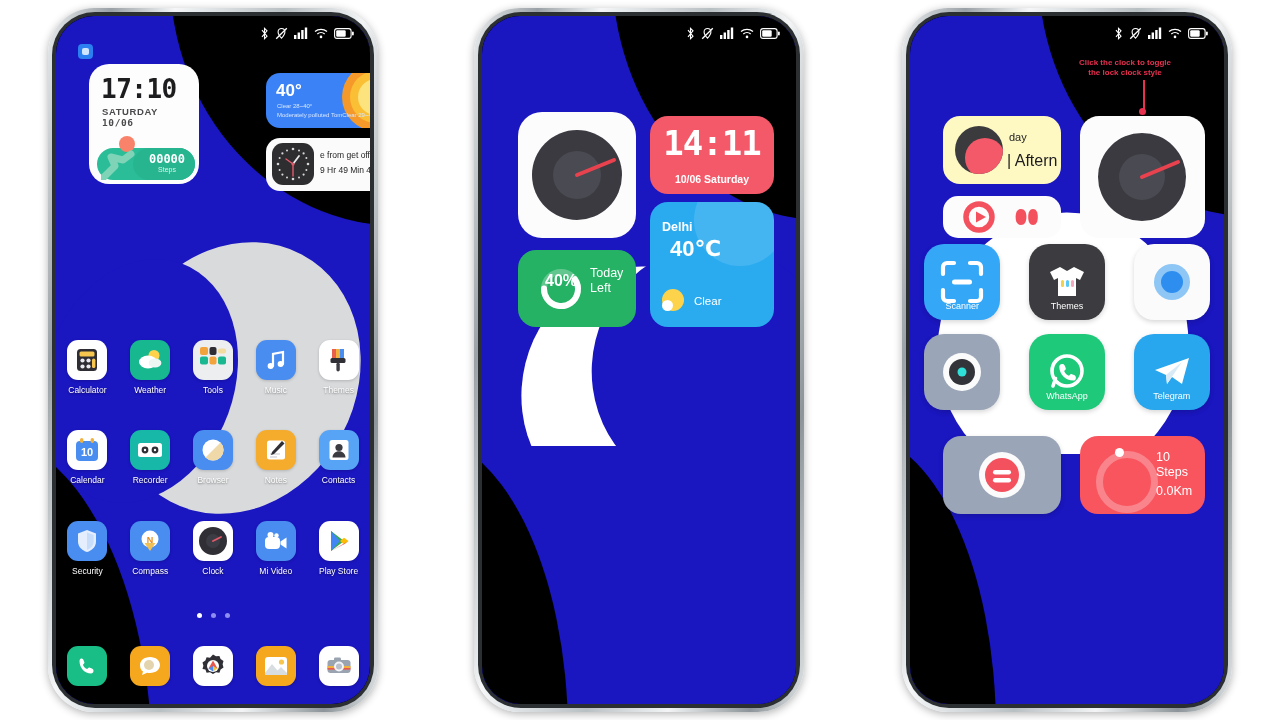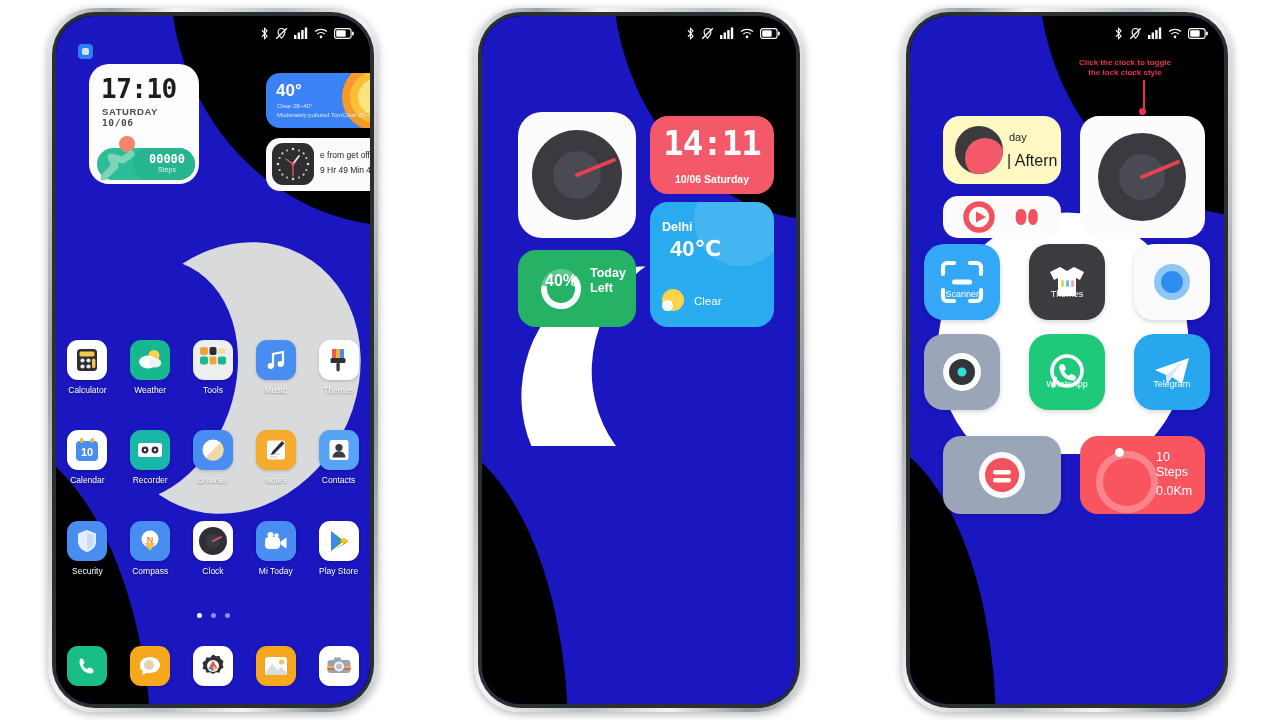--- a/index.html
+++ b/index.html
@@ -154,21 +154,21 @@
   .w2-clockface{left:36px;top:96px;width:118px;height:126px;background:#fcfcfc;border-radius:24px;}
   .w2-digital{left:168px;top:100px;width:124px;height:78px;background:#f4596a;border-radius:18px;}
   .w2-digital .d-time{
     position:absolute;left:0;right:0;top:7px;text-align:center;color:#fff;
     font-size:34px;font-weight:700;font-family:"DejaVu Sans Mono",monospace;letter-spacing:-1px;
   }
   .w2-digital .d-date{position:absolute;left:0;right:0;bottom:9px;text-align:center;color:#fff;font-size:10.5px;font-weight:600;}
   .w2-today{left:36px;top:234px;width:118px;height:77px;background:#25b264;border-radius:18px;}
   .w2-today .pct{position:absolute;left:20px;top:16px;width:46px;height:46px;}
   .w2-today .pct-t{position:absolute;left:20px;top:8px;width:46px;height:46px;display:flex;align-items:center;justify-content:center;color:#fff;font-size:16px;font-weight:700;}
-  .w2-today .tl{position:absolute;left:72px;top:16px;color:#fff;font-size:12.5px;font-weight:700;line-height:15px;}
+  .w2-today .tl{position:absolute;left:72px;top:16px;color:#fff;font-size:12.5px;font-weight:400;line-height:15px;}
   .w2-weather{left:168px;top:186px;width:124px;height:125px;background:#2aabf0;border-radius:18px;}
   .w2-weather .bubble{position:absolute;right:-12px;top:-28px;width:92px;height:92px;border-radius:50%;background:rgba(255,255,255,.13);}
   .w2-weather .city{position:absolute;left:12px;top:18px;color:#fff;font-size:12.5px;font-weight:600;}
   .w2-weather .tmp{position:absolute;left:12px;top:34px;color:#fff;font-size:22px;font-weight:600;margin-left:8px;}
   .w2-weather .cond{position:absolute;left:44px;bottom:20px;color:#fff;font-size:11.5px;font-weight:500;}
   .w2-weather .sunicon{position:absolute;left:12px;bottom:16px;width:22px;height:22px;border-radius:50%;background:#fcd34a;}
   .w2-weather .sunicon::after{content:"";position:absolute;left:0;bottom:0;width:11px;height:11px;border-radius:50%;background:#fff;}
 
   
   .annot{
@@ -192,21 +192,21 @@
                   border:7px solid rgba(255,255,255,.28);}
   .w3-steps .knob{position:absolute;left:35px;top:12px;width:9px;height:9px;border-radius:50%;background:#fff;}
   .w3-steps .s1{position:absolute;left:76px;top:14px;color:#fff;font-size:12.5px;font-weight:500;}
   .w3-steps .s2{position:absolute;left:76px;top:29px;color:#fff;font-size:12.5px;font-weight:500;}
   .w3-steps .s3{position:absolute;left:76px;top:48px;color:#fff;font-size:12.5px;font-weight:500;}
 
   .g3{position:absolute;left:0;right:0;z-index:20;display:grid;grid-template-columns:repeat(3,1fr);row-gap:14px;}
   .app3{display:flex;align-items:center;justify-content:center;}
   .ico3{width:76px;height:76px;border-radius:20px;position:relative;display:flex;align-items:center;justify-content:center;
         box-shadow:0 2px 5px rgba(0,0,0,.16);overflow:hidden;}
-  .lbl3{position:absolute;left:0;right:0;bottom:21px;text-align:center;font-size:9px;color:#fff;font-weight:500;margin-top:24px;}
+  .lbl3{position:absolute;left:0;right:0;bottom:9px;text-align:center;font-size:9px;color:#fff;font-weight:500;margin-top:24px;}
 </style>
 </head>
 <body>
 
 <div class="stage">
 
   <div class="phone p1">
     <div class="frame-outer"></div>
     <div class="frame-mid"></div>
     <div class="screen">
@@ -455,21 +455,21 @@
         </div>
         <div class="app">
           <div class="ico" style="background:#4a8df0">
             <svg width="26" height="22" viewBox="0 0 26 22">
                 <rect x="2" y="7" width="15" height="12" rx="4" fill="#fff"></rect>
                 <path d="M17.5 11.5 23.5 7.5v11l-6-4z" fill="#fff"></path>
                 <circle cx="7.5" cy="5" r="3" fill="#fff"></circle>
                 <circle cx="13.5" cy="5.5" r="2.2" fill="#fff"></circle>
               </svg>
           </div>
-          <div class="lbl">Mi Today</div>
+          <div class="lbl">Mi Video</div>
         </div>
         <div class="app">
           <div class="ico" style="background:#fff">
             <svg width="22" height="24" viewBox="0 0 22 24">
                 <path d="M3 2 16 12 3 22z" fill="#34a853"></path>
                 <path d="M3 2 16 12 3 22z" fill="none"></path>
                 <path d="M3 2 12 12 3 22z" fill="#4285f4"></path>
                 <path d="M12 12 16 8.8 20.5 12 16 15.2z" fill="#fbbc04"></path>
                 <path d="M3 22 16 15.2 20.5 12 3 22z" fill="#ea4335" opacity=".85"></path>
               </svg>

